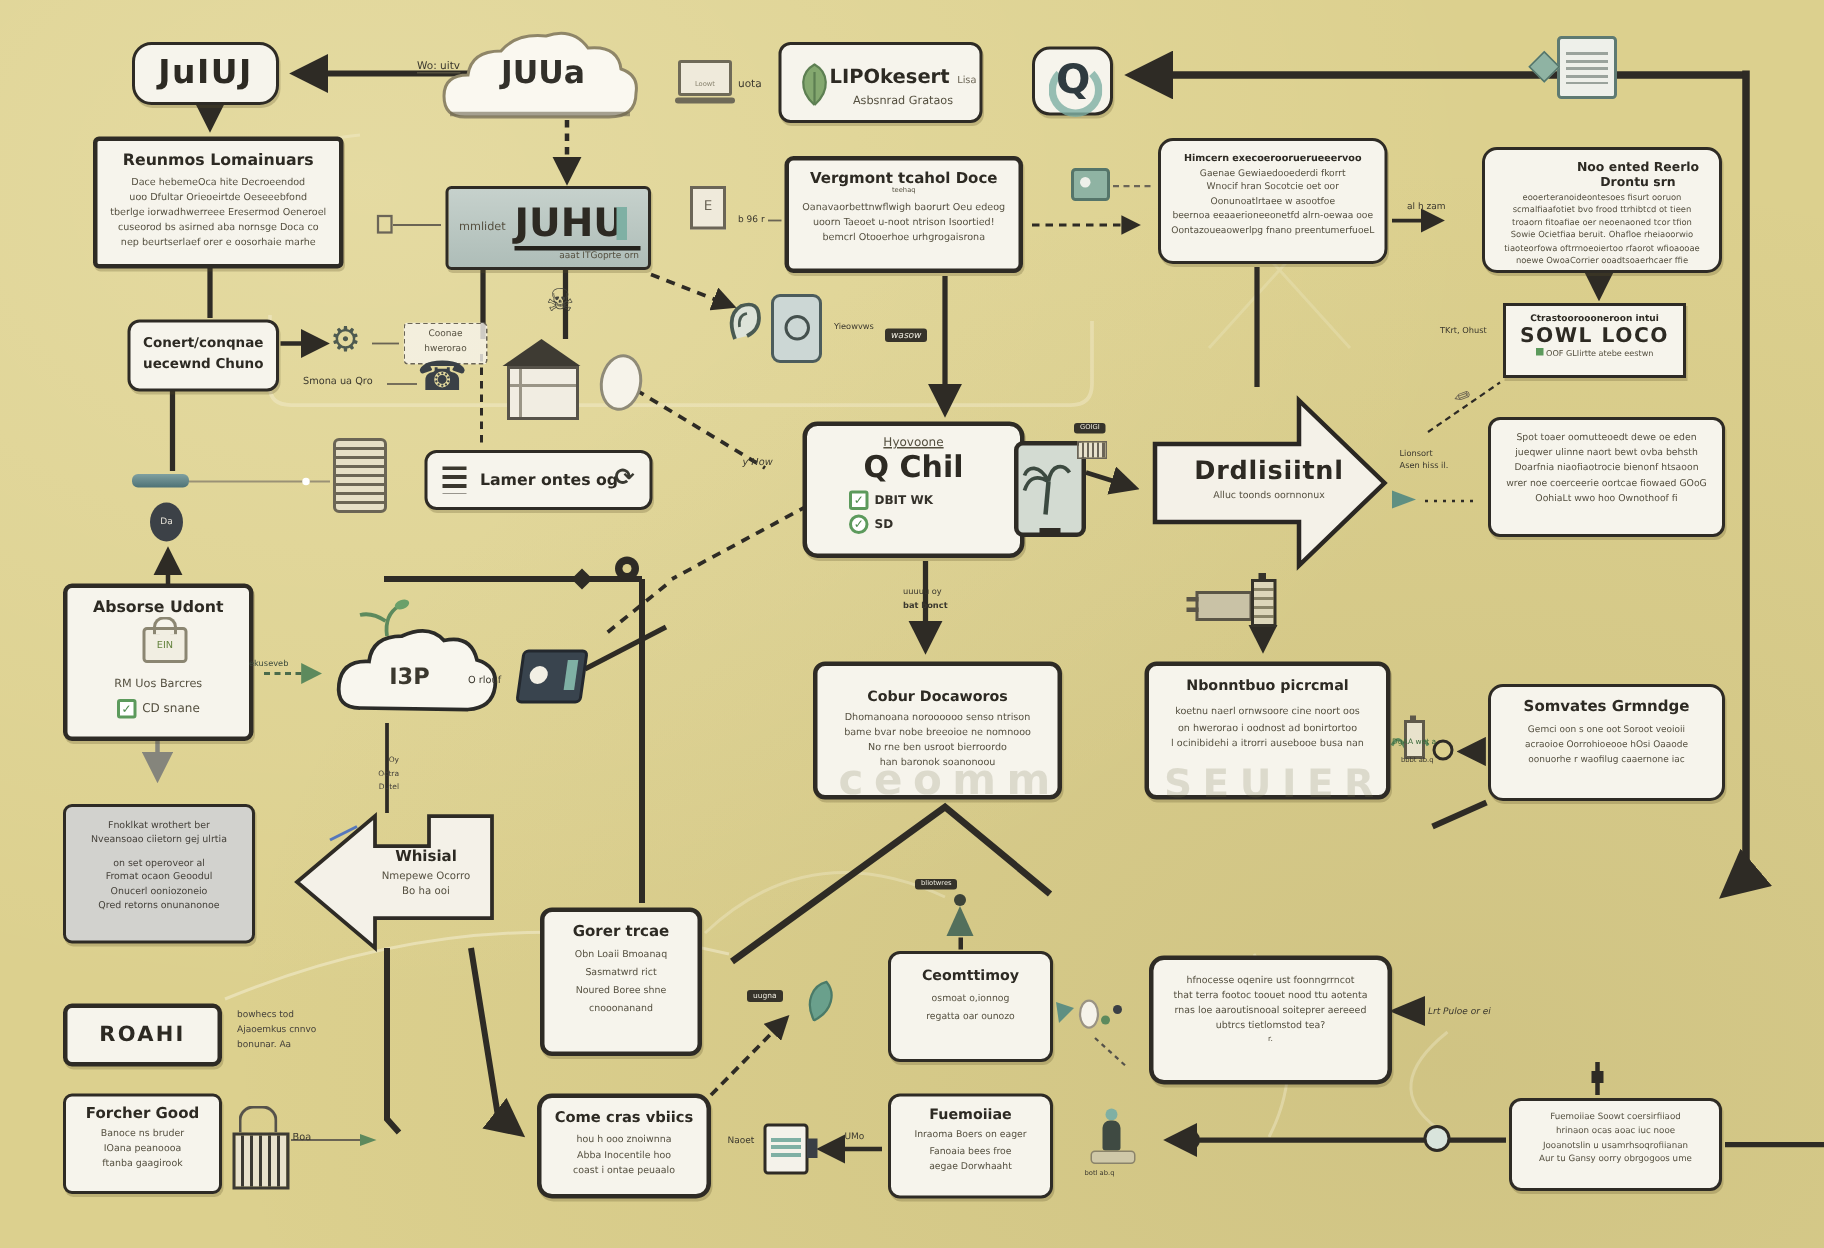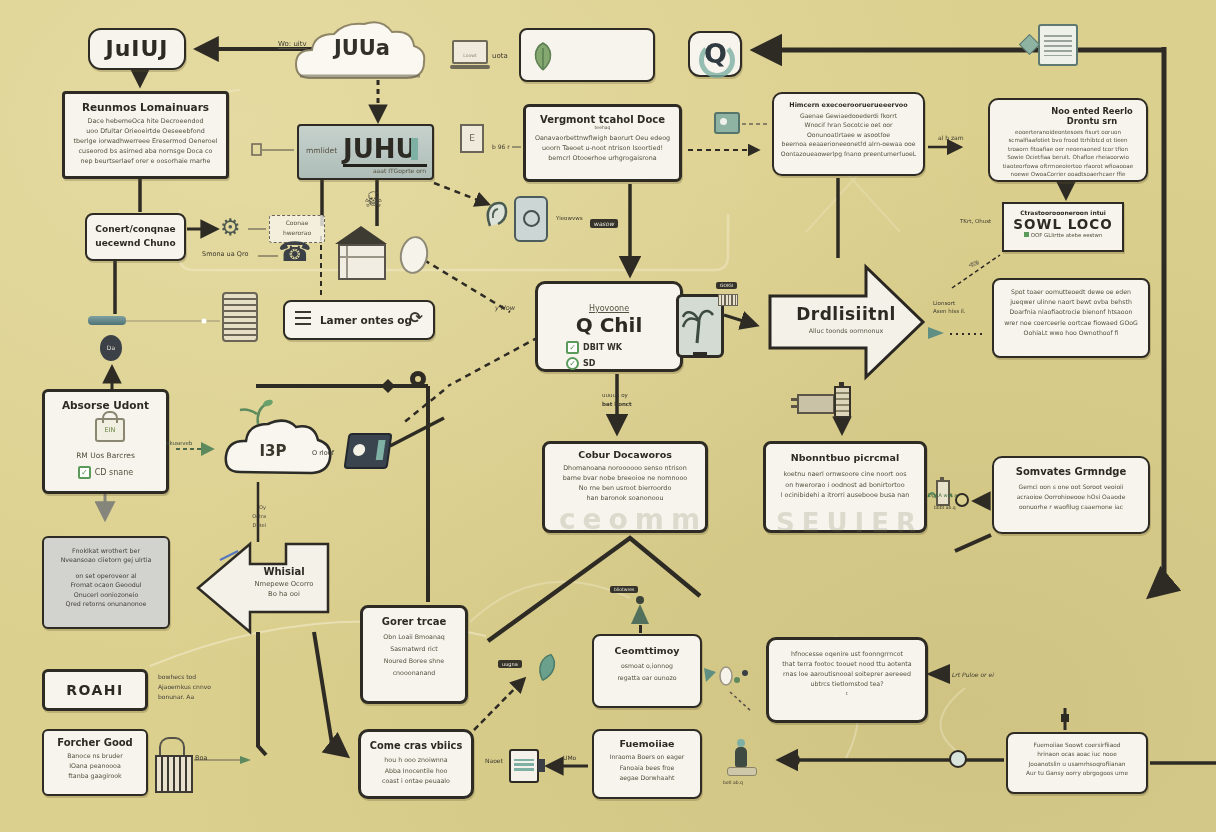--- a/index.html
+++ b/index.html
@@ -149,20 +149,25 @@
   </div>
       <div style="width:40px;height:4px;background:#6f6a58;border-radius:2px;margin:1px 0 0 -2px;"></div>
 </div>
 <div class="lbl" style="left:492px;top:52px;font-size:7px;">uota</div>
 
 <div class="box" style="left:519px;top:28px;width:136px;height:54px;border-width:2.5px;">
   <svg class="abs" style="left:8px;top:10px;" width="28" height="32">
     <path d="M14,30 C3,20 5,8 14,3 C23,8 25,20 14,30" fill="#84a86f" stroke="#5d7f52" stroke-width="1.5"></path>
     <path d="M14,30 L14,8" stroke="#5d7f52" stroke-width="1.5"></path>
       </svg>
+  <div style="margin-left:30px;padding-top:10px;">
+    <span class="t" style="font-size:13px;">LIPOkesert</span>
+    <span style="font-size:6.5px;color:#6a6454;">Lisa</span>
+    <div class="s" style="font-size:7.5px;margin-top:3px;">Asbsnrad Grataos</div>
+  </div>
 </div>
 
 <div class="box" style="left:688px;top:31px;width:54px;height:46px;border-radius:12px;border-width:2.5px;">
   <span class="abs" style="left:9px;top:9px;width:26px;height:26px;border:5px solid #7fb0a4;border-radius:50%;border-top-color:transparent;opacity:.8;"></span>
   <span class="t abs" style="left:14px;top:5px;font-size:27px;color:#2f3b40;">Q</span>
 </div>
 
 <div class="abs" style="left:1038px;top:24px;width:36px;height:38px;background:#eef0ea;border:2px solid #5e7a72;border-radius:3px;">
   <div style="margin:6px 4px;height:24px;background:repeating-linear-gradient(#eef0ea 0 3px,#9aa39c 3px 5px);"></div>
 </div>
@@ -344,21 +349,21 @@
   <div class="s" style="font-size:6.2px;line-height:1.65;margin-top:7px;">
     <div>Spot toaer oomutteoedt dewe oe eden</div>
     <div>jueqwer ulinne naort bewt ovba behsth</div>
     <div>Doarfnia niaofiaotrocie bienonf htsaoon</div>
     <div>wrer noe coerceerie oortcae fiowaed GOoG</div>
     <div>OohiaLt wwo hoo Ownothoof fi</div>
   </div>
 </div>
 
 <div class="box" style="left:535px;top:281px;width:148px;height:91px;border-radius:10px;border-width:3.5px;">
-  <div class="s" style="font-size:8px;margin-top:20px;text-decoration:underline;">Hyovoone</div>
+  <div class="s" style="font-size:8px;margin-top:6px;text-decoration:underline;">Hyovoone</div>
   <div class="t" style="font-size:20px;">Q Chil</div>
   <div style="font-size:8px;font-weight:bold;text-align:left;margin:4px 0 0 28px;"><span class="ck">✓</span><span>DBIT WK</span></div>
   <div style="font-size:8px;font-weight:bold;text-align:left;margin:3px 0 0 28px;"><span class="ck ckr">✓</span><span>SD</span></div>
 </div>
 <div class="lbl" style="left:602px;top:391px;font-size:5.5px;line-height:1.6;">
   <div>uuuuu oy</div>
   <div style="font-weight:bold;">bat bonct</div>
 </div>
 <div class="lbl" style="left:495px;top:304px;font-size:6.5px;font-style:italic;">y How</div>
 
@@ -375,21 +380,21 @@
 <div class="abs" style="left:780px;top:304px;width:132px;text-align:center;">
   <div class="t" style="font-size:17px;letter-spacing:.5px;">Drdlisiitnl</div>
   <div class="s" style="font-size:6.3px;margin-top:3px;">Alluc toonds oornnonux</div>
 </div>
 <div class="lbl" style="left:933px;top:299px;font-size:5.5px;line-height:1.5;">
   <div>Lionsort</div>
   <div>Asen hiss il.</div>
 </div>
 
 <div class="box" style="left:542px;top:441px;width:166px;height:92px;">
-  <div class="t" style="font-size:9.5px;margin-top:5px;text-align:center;">Cobur Docaworos</div>
+  <div class="t" style="font-size:9.5px;margin-top:15px;text-align:center;">Cobur Docaworos</div>
   <div class="s" style="font-size:6.4px;line-height:1.55;margin-top:4px;">
     <div>Dhomanoana noroooooo senso ntrison</div>
     <div>bame bvar nobe breeoioe ne nomnooo</div>
     <div>No rne ben usroot bierroordo</div>
     <div>han baronok soanonoou</div>
   </div>
   <div class="ghost" style="left:14px;bottom:-6px;font-size:28px;">ceomm</div>
 </div>
 
 <div class="abs" style="left:797px;top:394px;width:34px;height:16px;background:#c9c2a6;border:2px solid #5a5546;">

